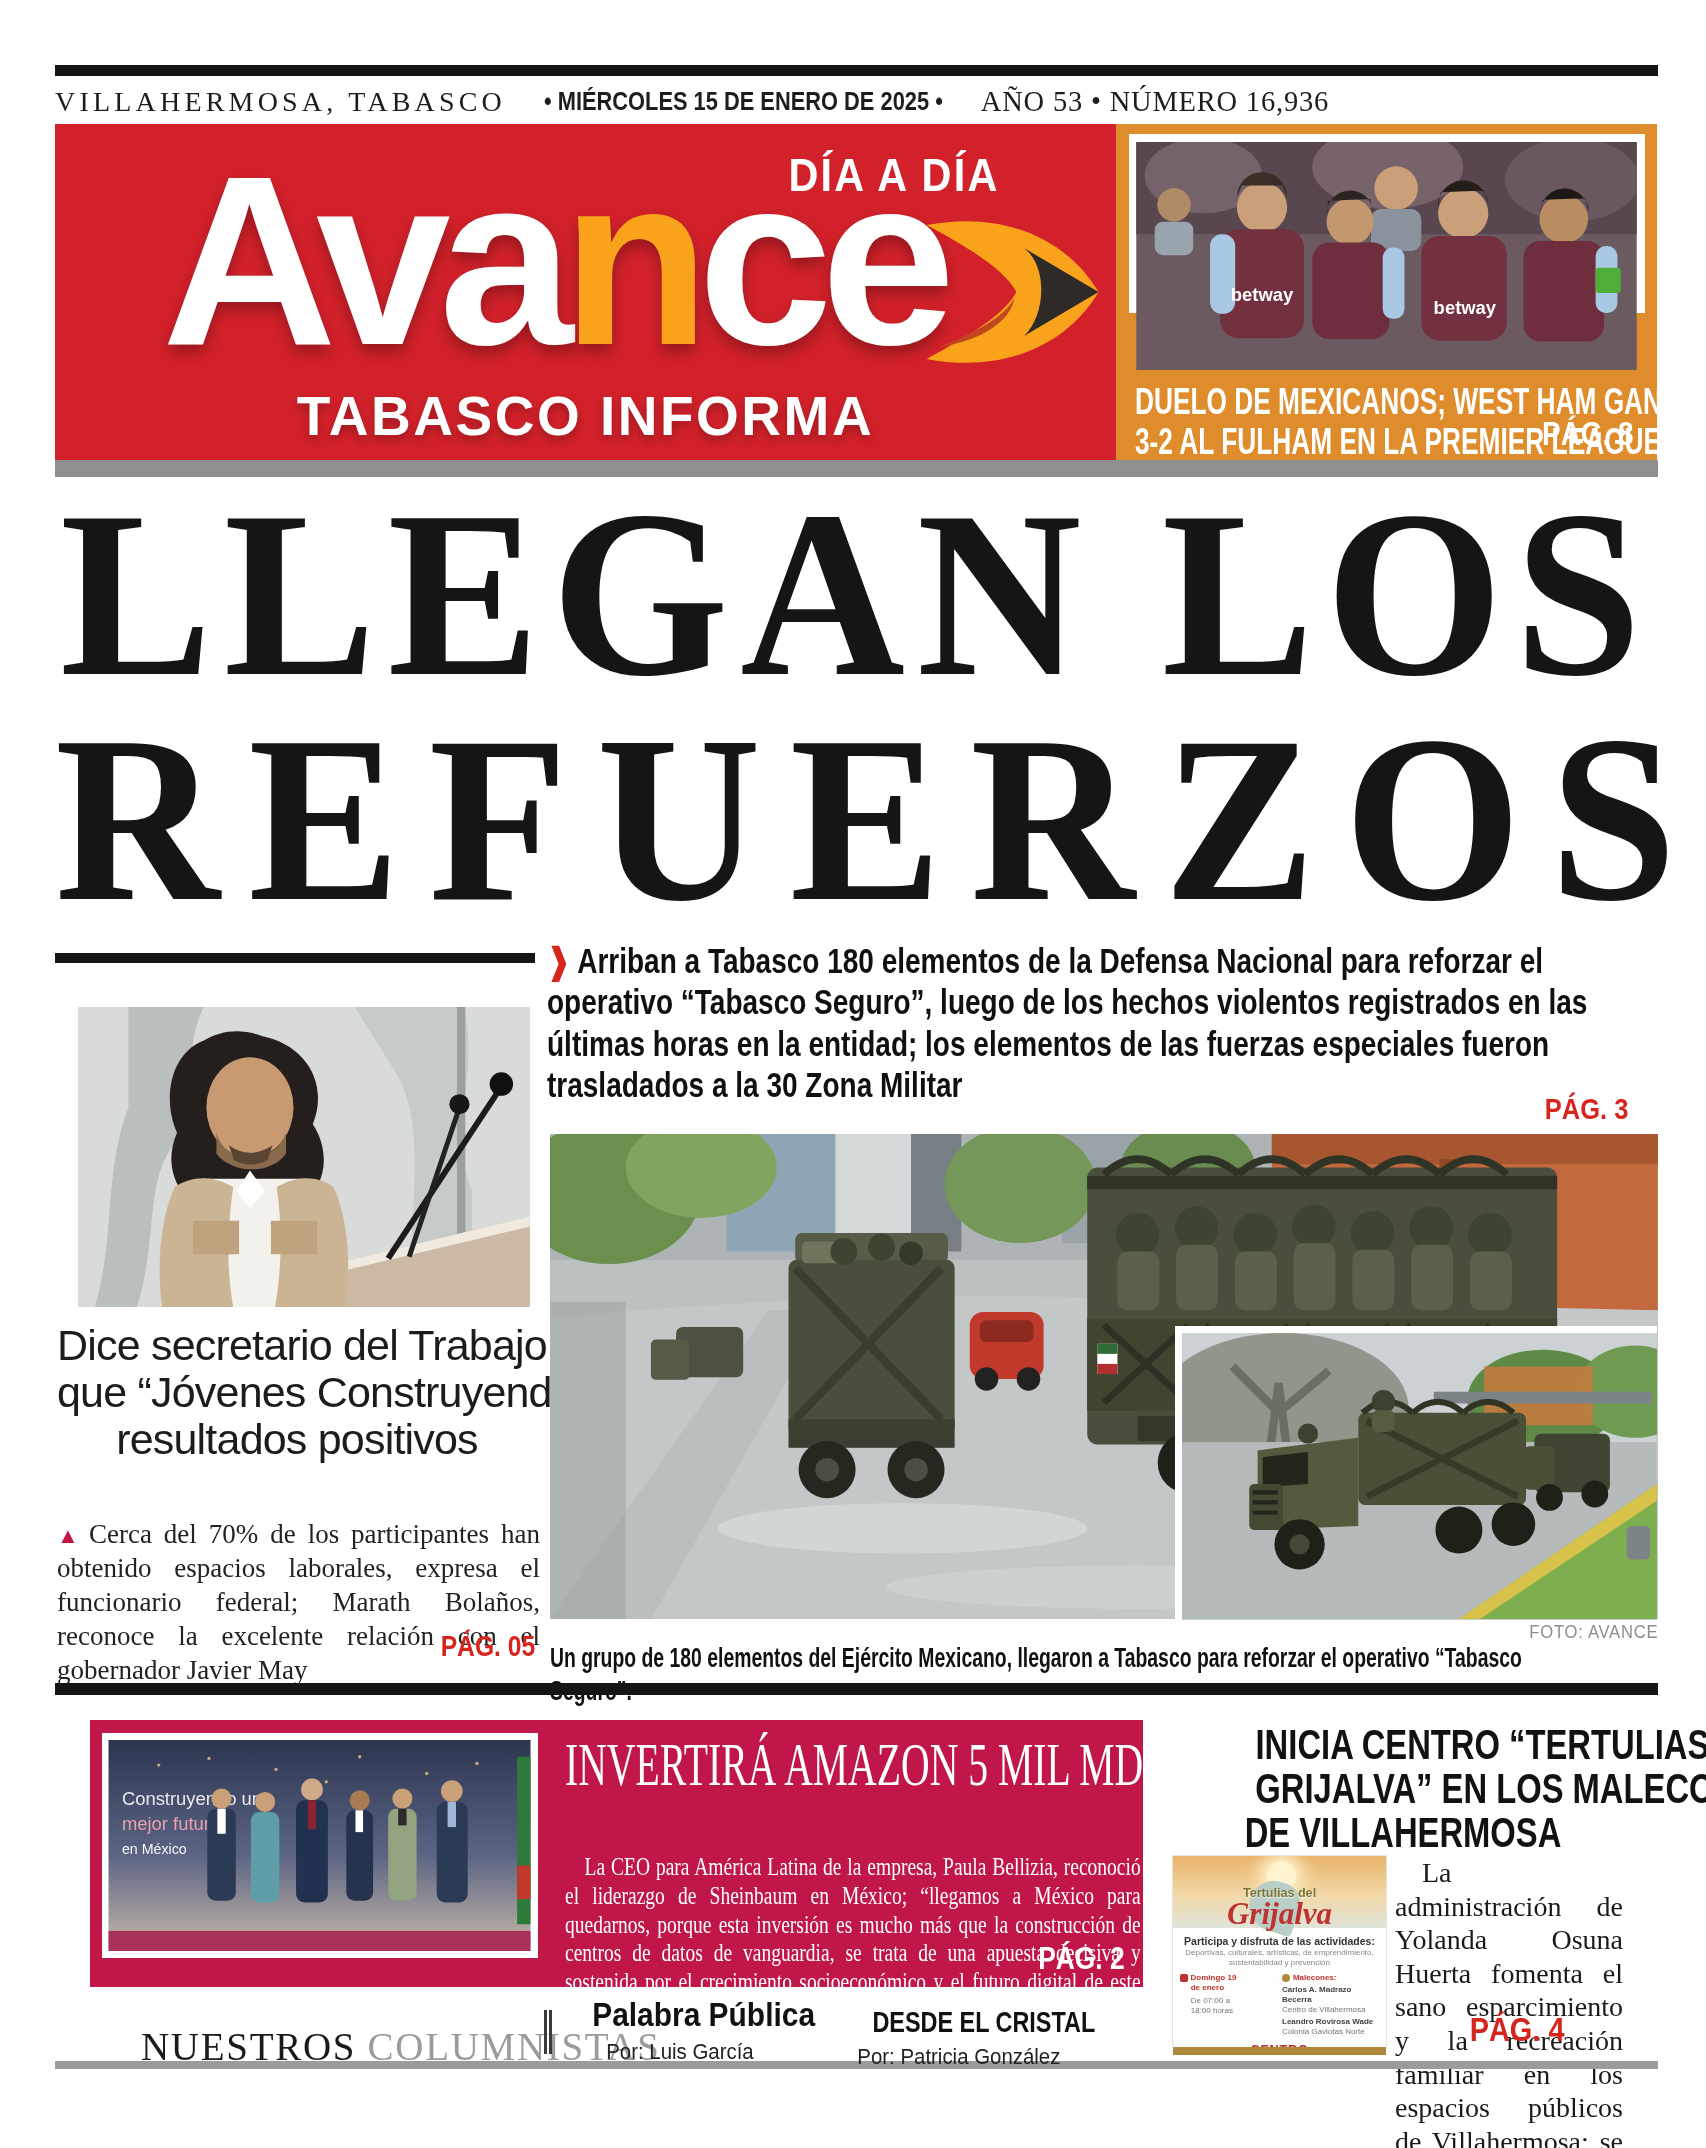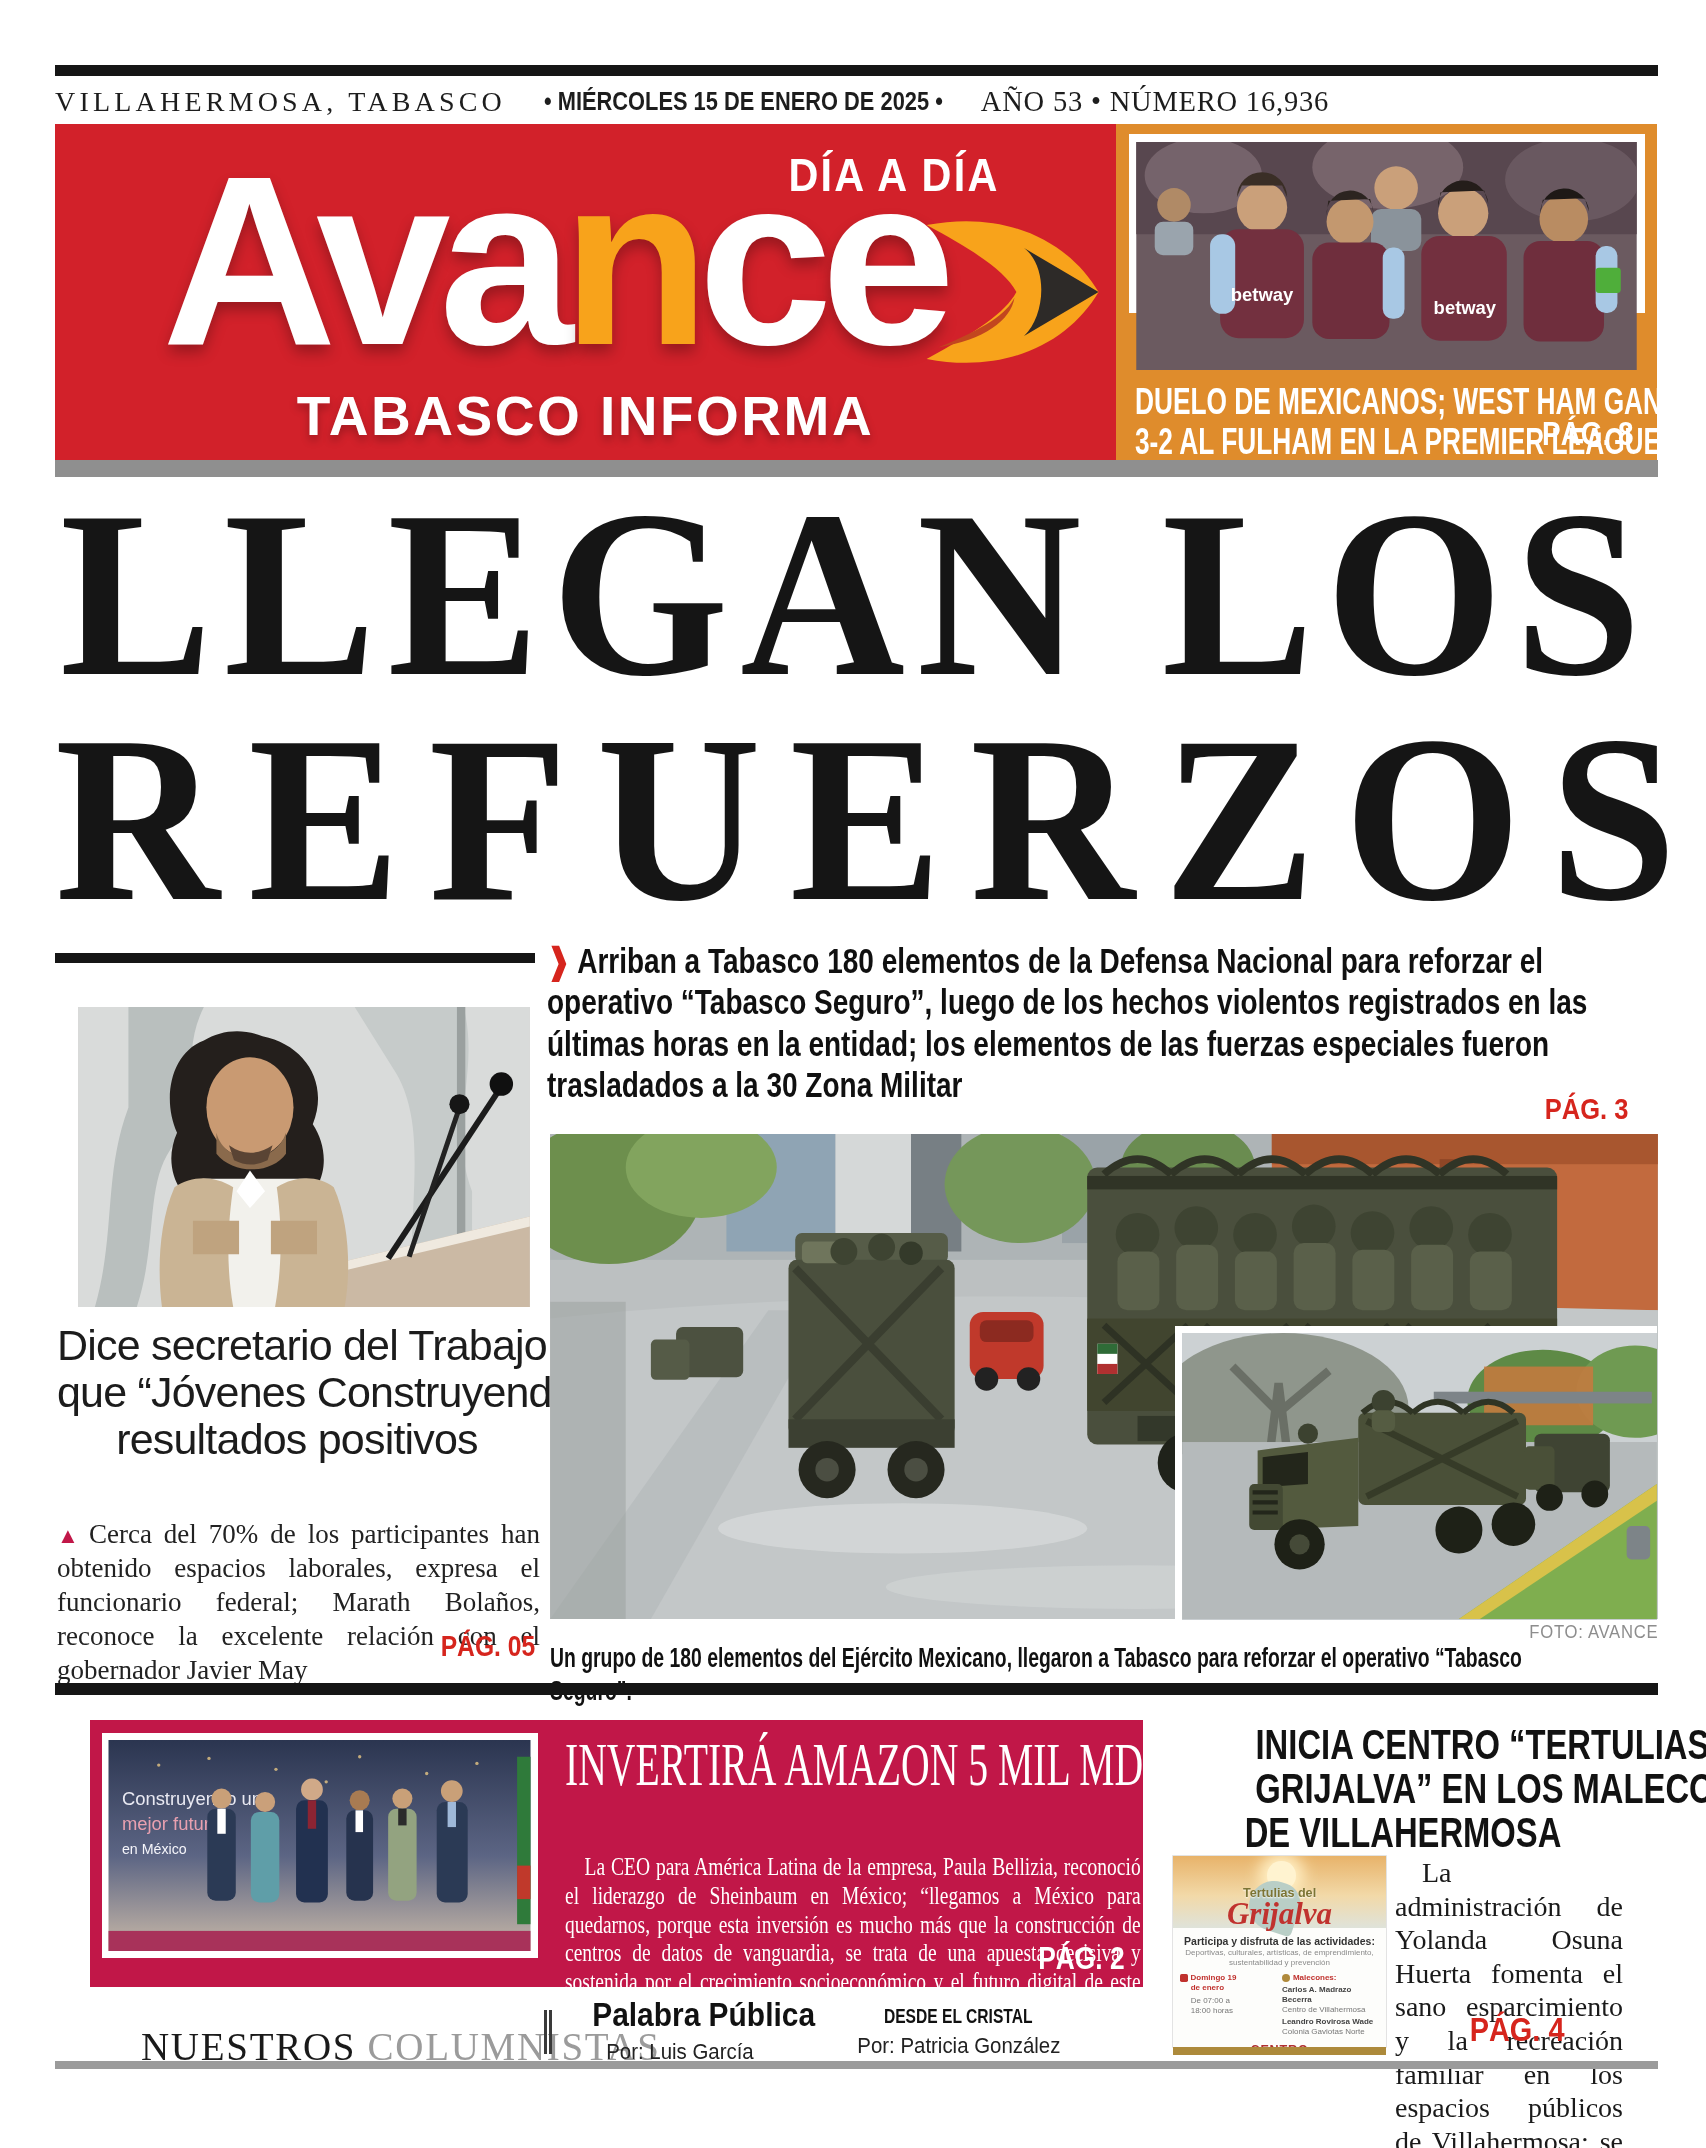--- a/index.html
+++ b/index.html
@@ -93,21 +93,21 @@
   .p-org{margin-top:5.9px;text-align:center;font-weight:bold;font-size:12.6px;letter-spacing:0.8px;color:#b03030;border-bottom:2.5px solid var(--c-gold);display:block;width:59px;margin-left:77px}
 
   
   #gray-rule2{left:55px;top:2061px;width:1603px;height:7.6px;background:#9b9b9b}
   #nc{left:141px;top:2024px;font-family:"Liberation Serif",serif;font-size:39px;letter-spacing:1.7px;color:#1a1a1a}
   #nc .gray{color:#9b9b9b}
   #col-div{left:544px;top:2010px;width:7.6px;height:44px;border-left:3.4px solid #3a3a3a;border-right:3.4px solid #3a3a3a}
   #c1{left:577px;top:1995px;width:205px;text-align:center}
   #c1 .t{font-weight:bold;font-size:34px;color:#111}
   #c2{left:841px;top:2005px;width:235px;text-align:center}
-  #c2 .t{font-weight:bold;font-size:20px;color:#111}
+  #c2 .t{font-weight:bold;font-size:30px;color:#111}
   .byline{font-size:22.7px;color:#222;margin-top:4.2px}
 </style>
 </head>
 <body>
 
 <div id="page">
 
   <div class="abs" id="top-rule"></div>
 
   <div class="abs" id="dateline">

